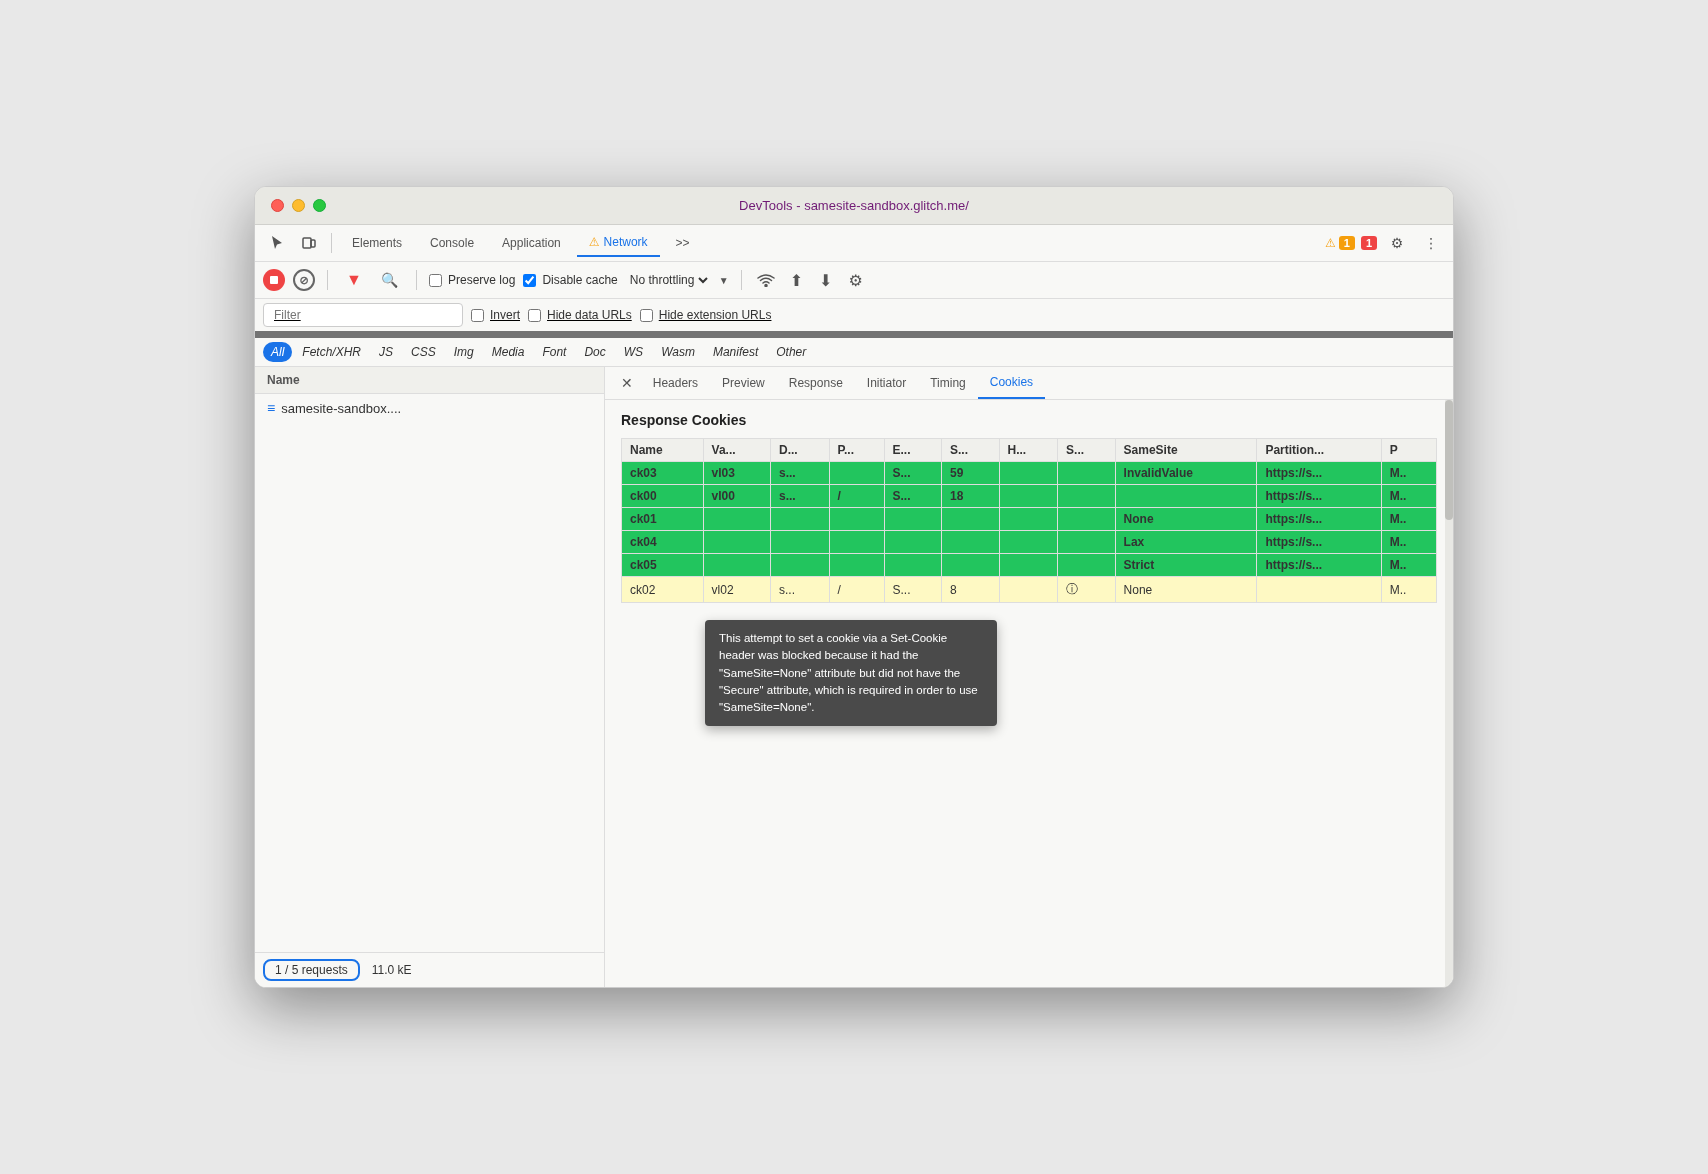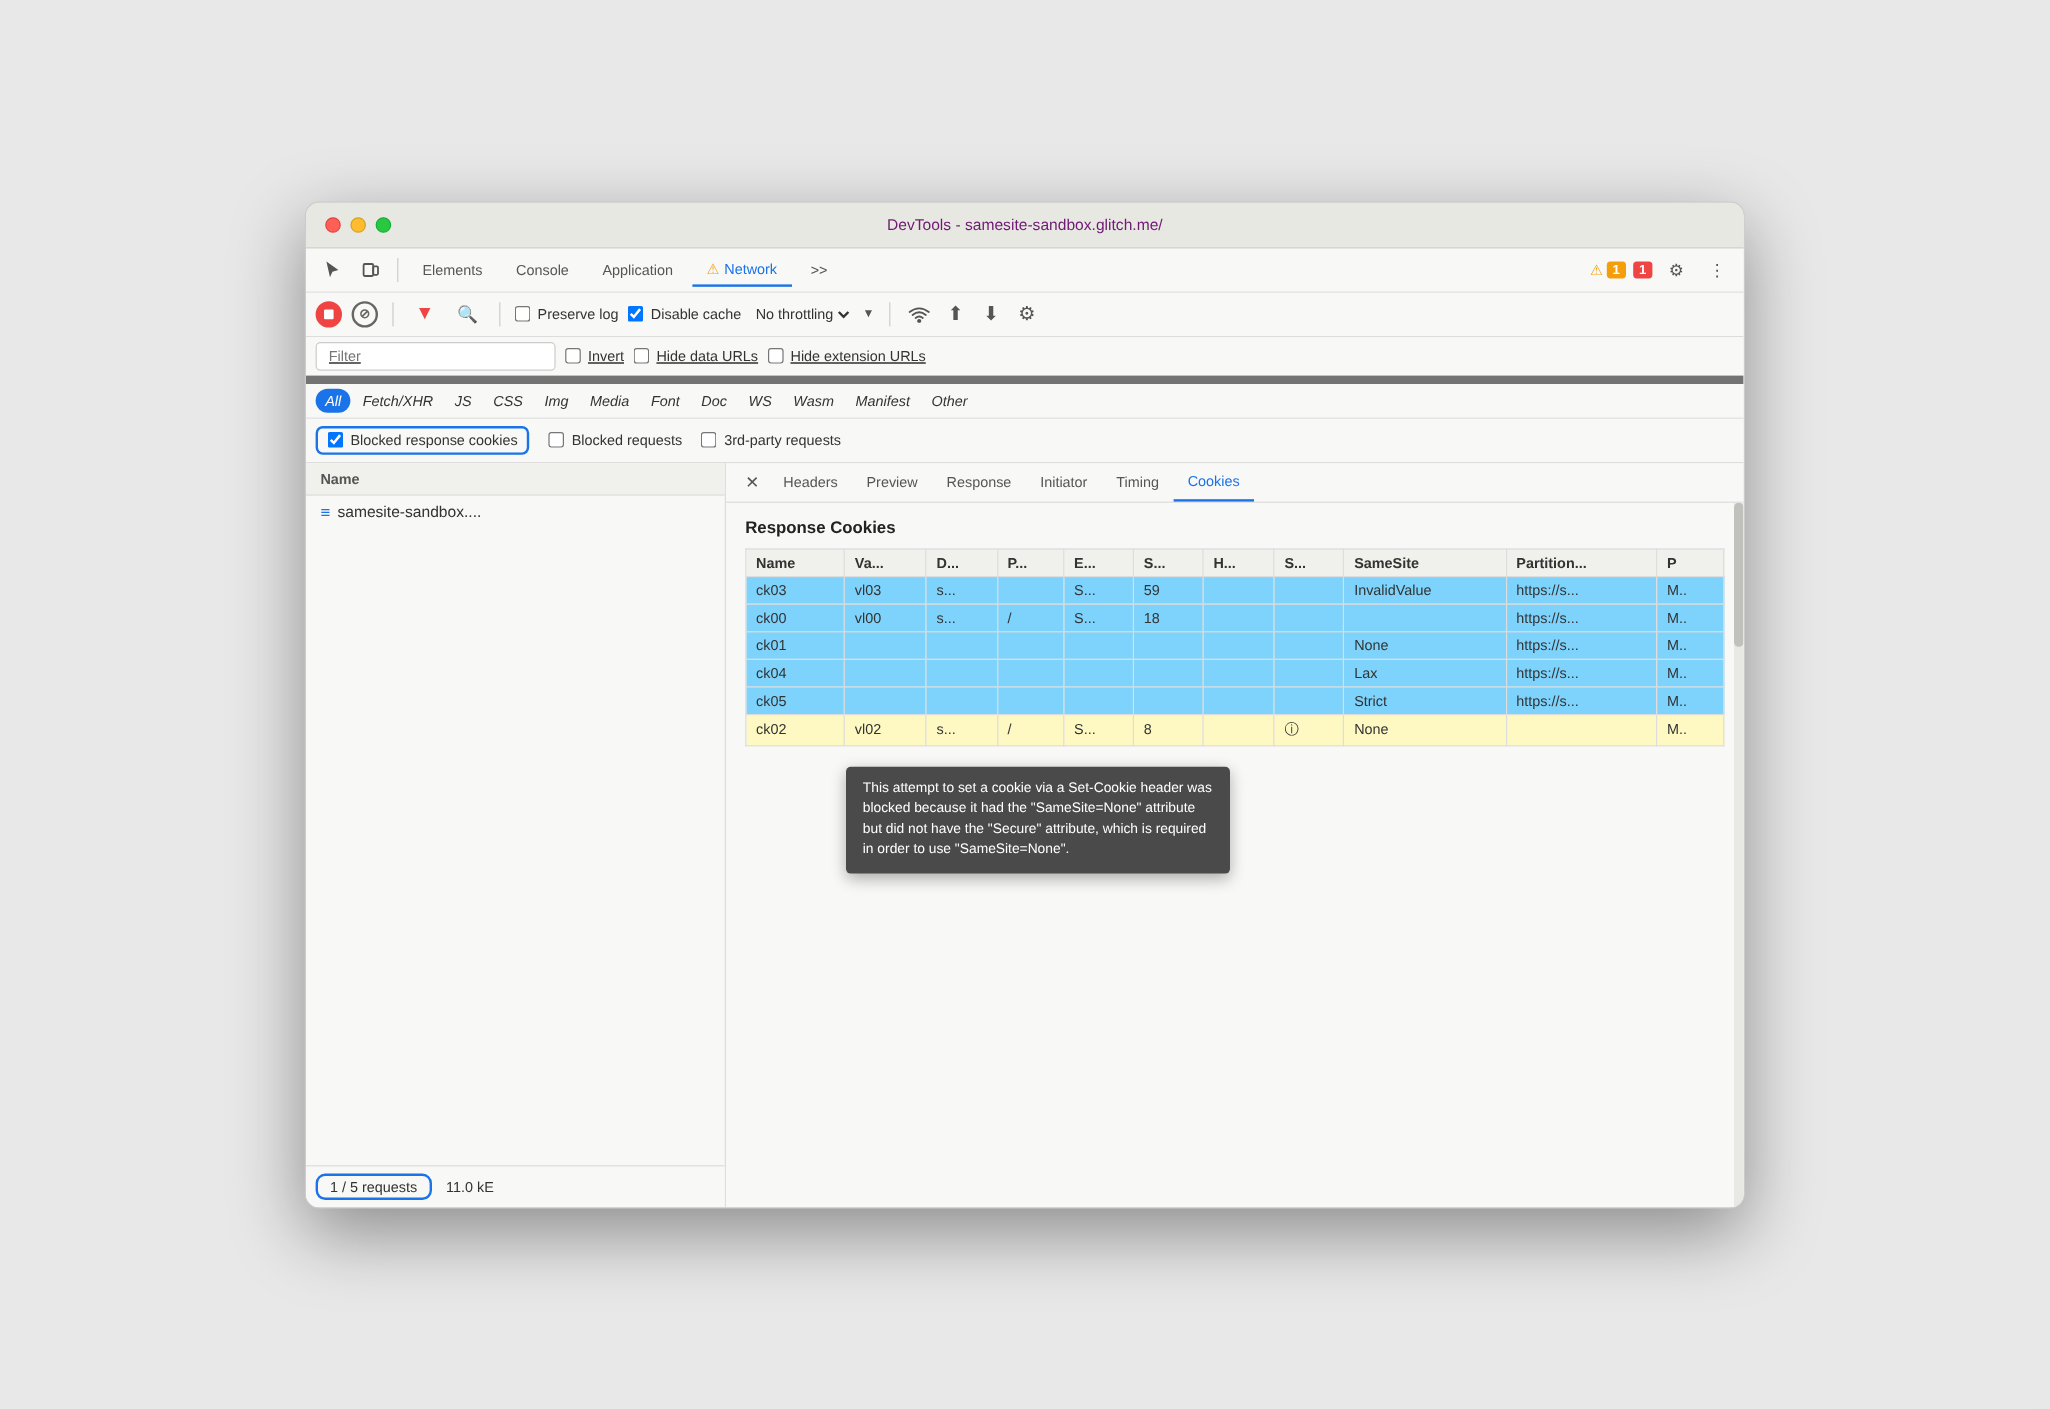--- a/index.html
+++ b/index.html
@@ -389,32 +389,32 @@
       color: #333;
       white-space: nowrap;
     }
     table td {
       padding: 4px 8px;
       border: 1px solid #ddd;
       color: #333;
       white-space: nowrap;
     }
     .row-yellow { background: #fef9c3; }
-    .row-normal { background: #7dd3fc; }
+    .row-normal { background: #22c55e; font-weight: bold; }
     
     .tooltip-box {
       position: absolute;
       top: 220px;
       left: 100px;
       background: #4a4a4a;
       color: white;
       font-size: 11.5px;
       padding: 10px 14px;
       border-radius: 4px;
-      width: 320px;
+      width: 292px;
       line-height: 1.5;
       z-index: 100;
       box-shadow: 0 4px 12px rgba(0,0,0,0.3);
     }
     
     .scroll-indicator {
       position: absolute;
       right: 0;
       top: 0;
       width: 8px;
@@ -551,34 +551,20 @@
       <div class="type-btn">Img</div>
       <div class="type-btn">Media</div>
       <div class="type-btn">Font</div>
       <div class="type-btn">Doc</div>
       <div class="type-btn">WS</div>
       <div class="type-btn">Wasm</div>
       <div class="type-btn">Manifest</div>
       <div class="type-btn">Other</div>
     </div>
 
-    <div class="checkbox-bar">
-      <label class="filter-checkbox highlighted-checkbox">
-        <input type="checkbox" checked="" style="">
-        <span>Blocked response cookies</span>
-      </label>
-      <label class="filter-checkbox">
-        <input type="checkbox" style="">
-        <span>Blocked requests</span>
-      </label>
-      <label class="filter-checkbox">
-        <input type="checkbox" style="">
-        <span>3rd-party requests</span>
-      </label>
-    </div>
 
     <div class="main-content">
 
       <div class="left-panel">
         <div class="requests-header">Name</div>
         <div class="request-item">
           <span class="doc-icon">≡</span>
           <span class="request-name">samesite-sandbox....</span>
         </div>
         <div style="flex:1"></div>

